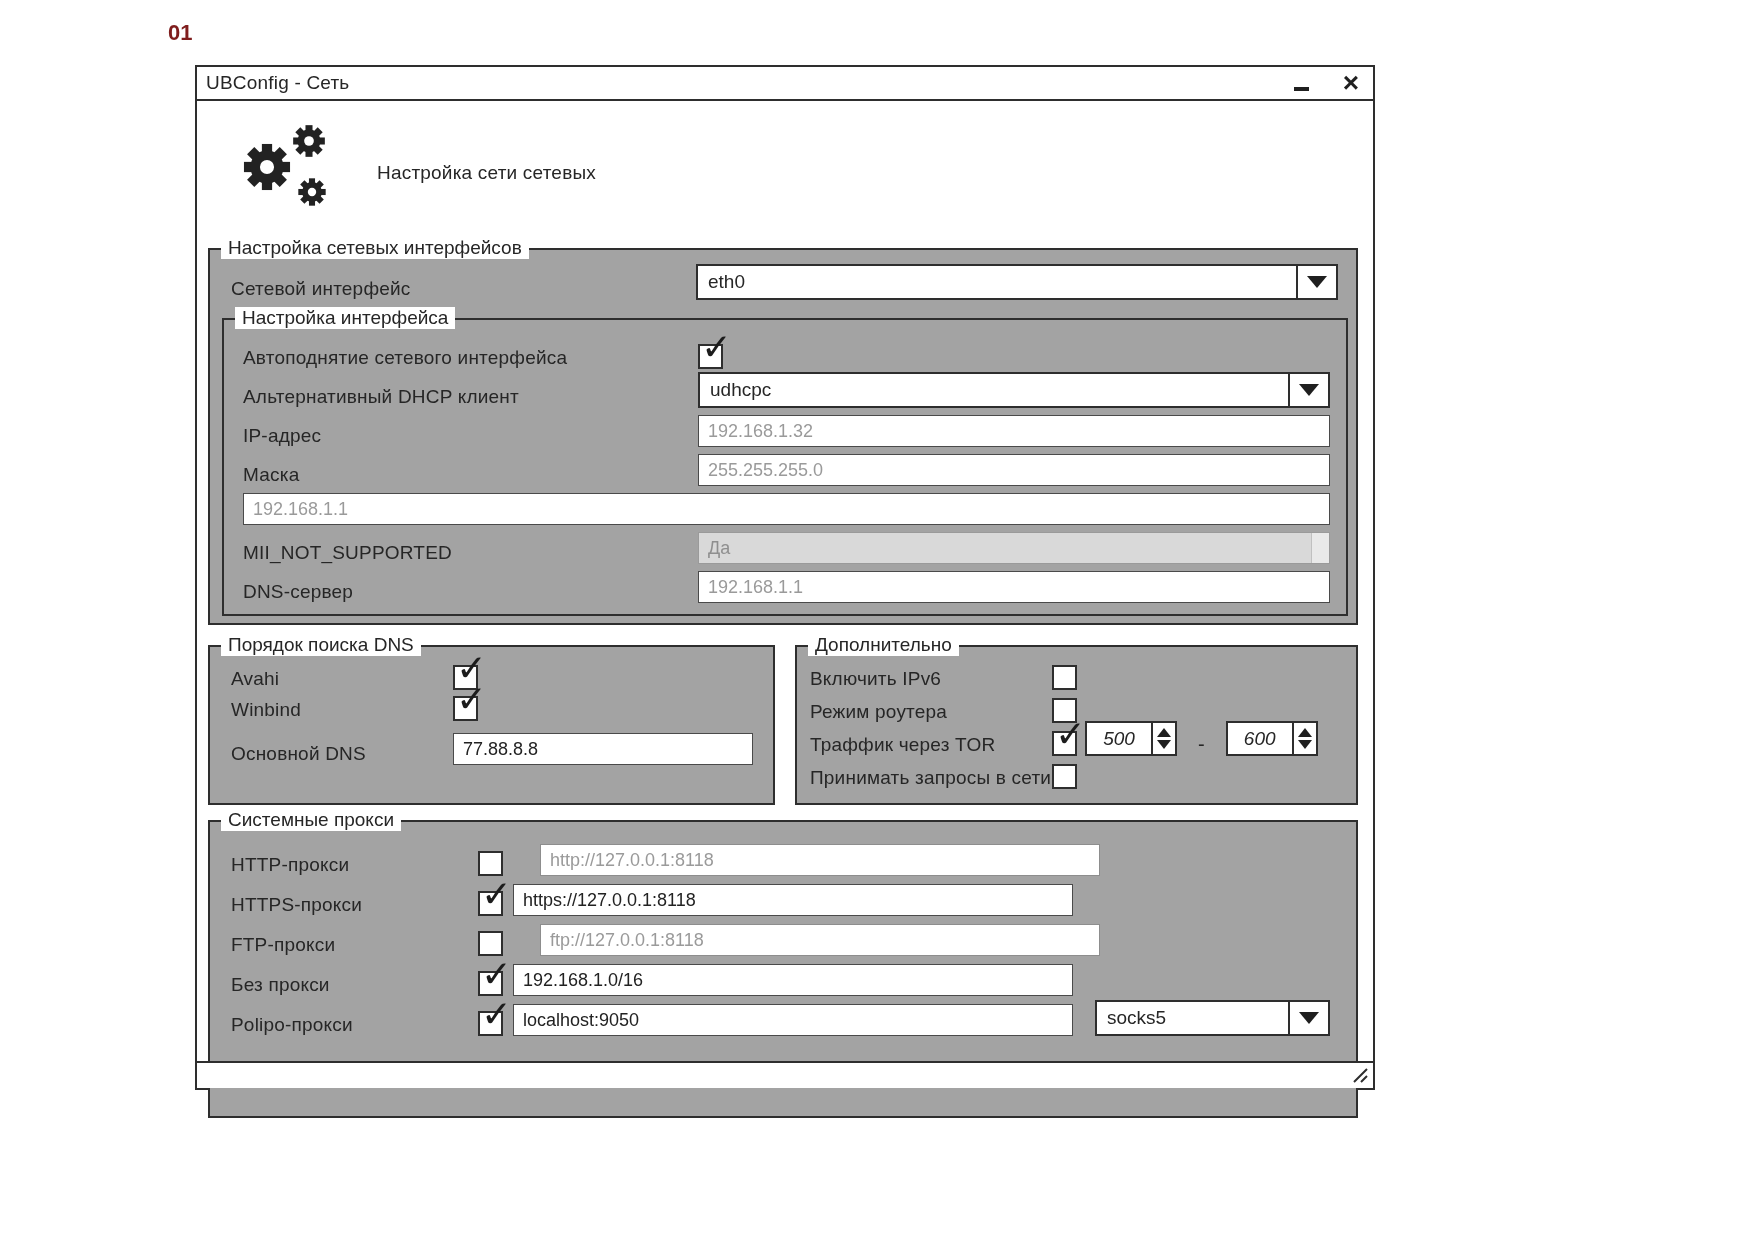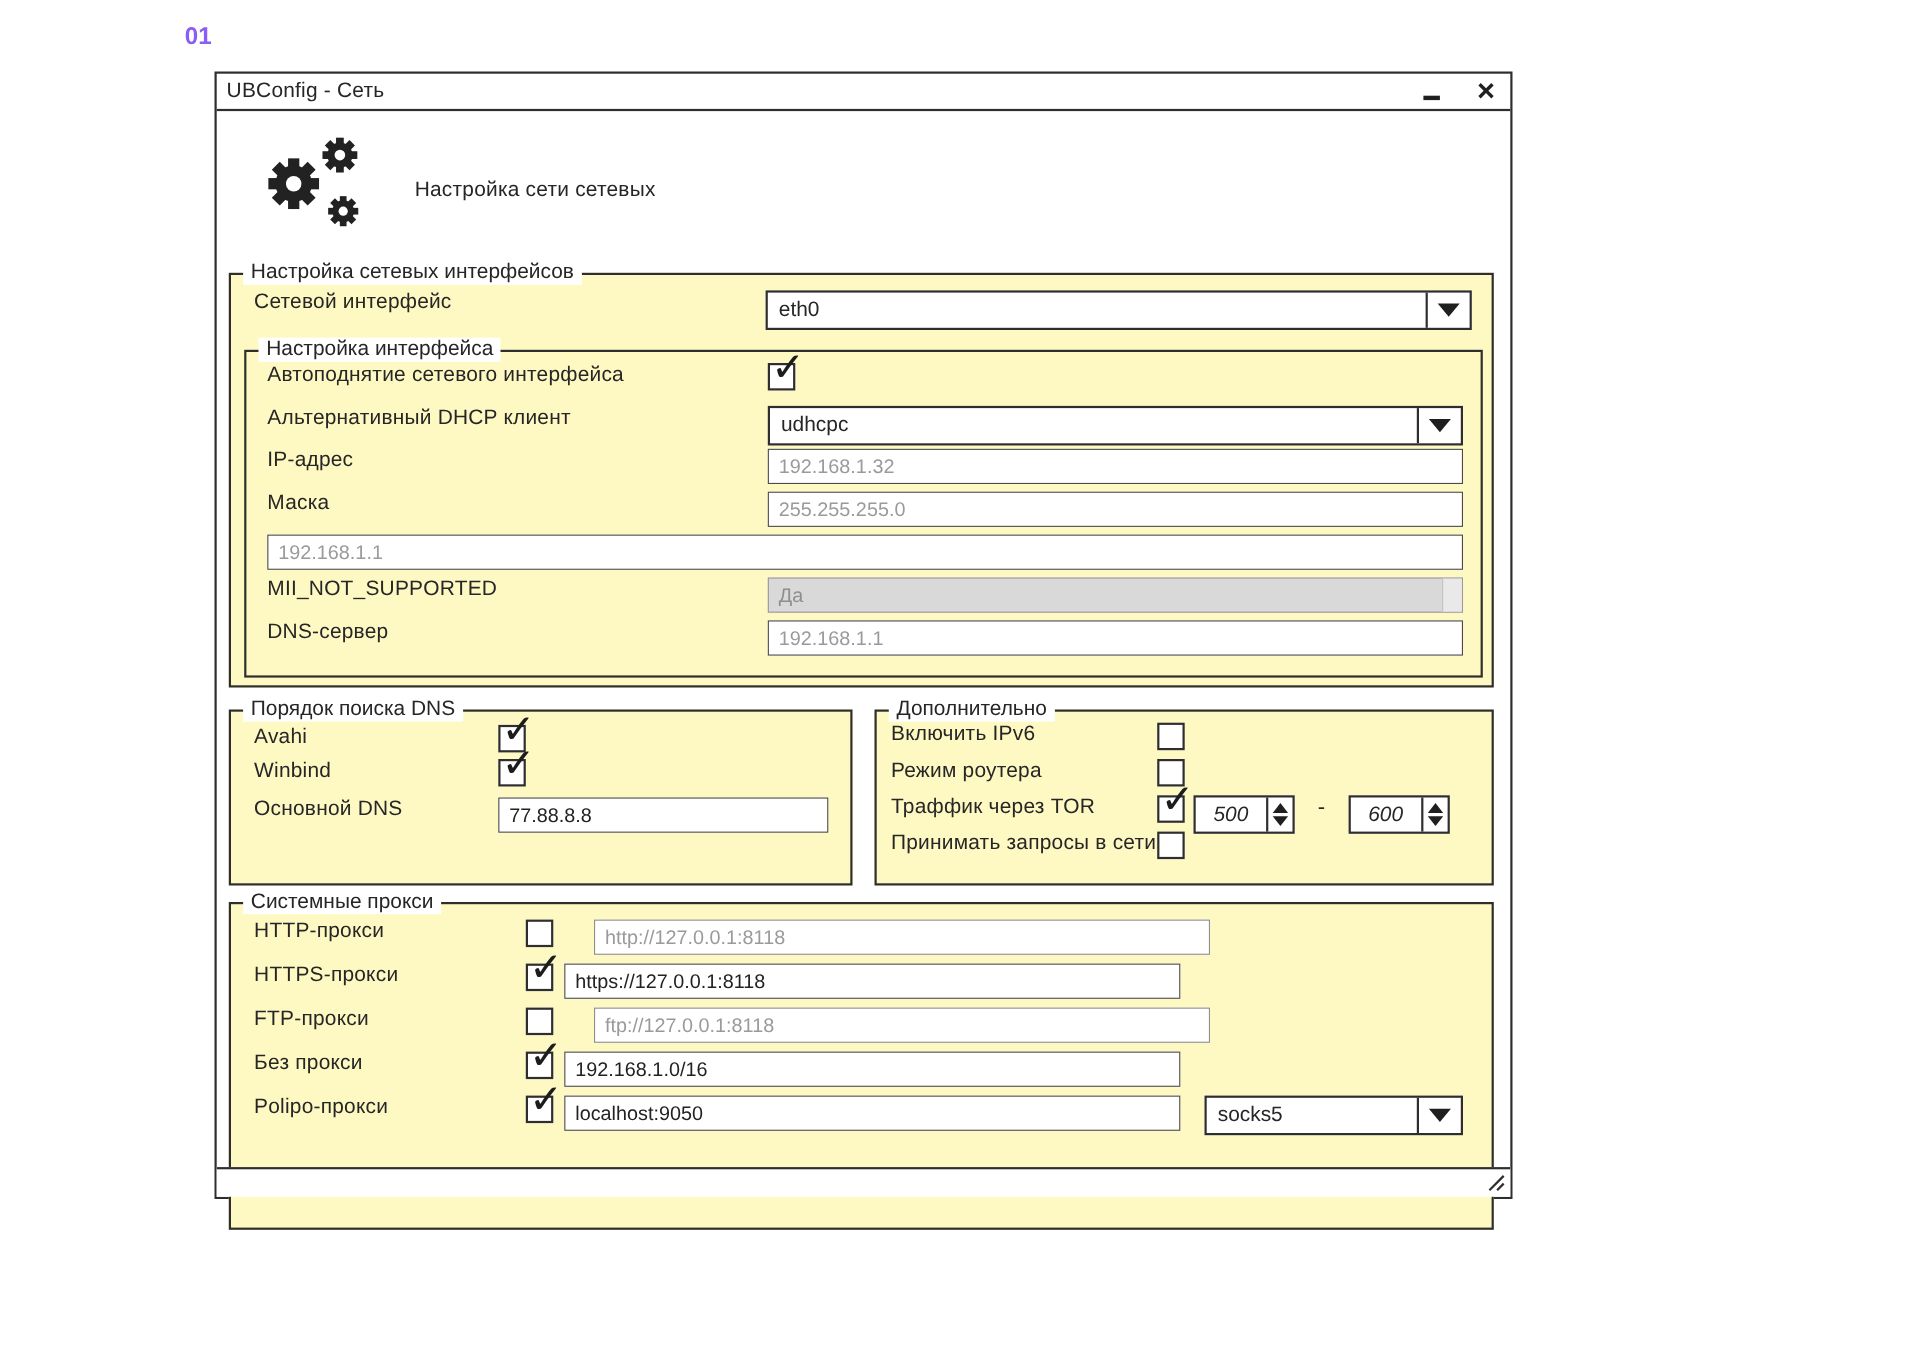--- a/index.html
+++ b/index.html
@@ -1,21 +1,21 @@
 <!DOCTYPE html>
 <html><head>
 <meta charset="utf-8">
 <style>
   * { box-sizing: border-box; }
   html,body { margin:0; padding:0; background:#ffffff; }
   .canvas {
     position:relative; width:1753px; height:1240px; background:#ffffff; overflow:hidden;
     font-family:"Liberation Sans","DejaVu Sans",sans-serif; color:#262626;
   }
-  .page-label { position:absolute; left:168px; top:20px; font-size:22px; font-weight:700; color:#8b5cf6; }
+  .page-label { position:absolute; left:168px; top:20px; font-size:22px; font-weight:700; color:#7f1d1d; }
 
   .window {
     position:absolute; left:195px; top:65px; width:1180px; height:1025px;
     background:#fff; border:2px solid #2e2e2e;
   }
   .titlebar {
     height:34px; border-bottom:2px solid #2e2e2e; display:flex; align-items:center;
     justify-content:space-between; padding:0 14px 0 9px;
   }
   .win-title { font-size:19px; font-weight:500; letter-spacing:0.2px; }
@@ -23,33 +23,33 @@
   .min-btn { width:15px; height:4px; background:#1f1f1f; transform:translateY(6px); cursor:default; }
   .close-btn { font-size:28px; font-weight:600; line-height:20px; color:#1f1f1f; cursor:default; }
 
   .gears { position:absolute; left:38px; top:52px; width:104px; height:98px; }
   .gear { position:absolute; }
   .gear-l { left:0;  top:16px; width:64px; height:64px; }
   .gear-m { left:52px; top:0;  width:44px; height:44px; }
   .gear-s { left:58px; top:54px; width:38px; height:38px; }
   .subtitle { position:absolute; left:180px; top:95px; font-size:19px; letter-spacing:0.2px; }
 
-  .group { position:absolute; border:2px solid #2e2e2e; background:#fef9c3; }
+  .group { position:absolute; border:2px solid #2e2e2e; background:#a3a3a3; }
   .legend {
     position:absolute; top:-13px; left:11px; background:#fff; padding:0 7px;
     font-size:19px; white-space:nowrap;
   }
 
   .g-ifaces     { left:11px;  top:181px; width:1150px; height:377px; padding:14px 18px 0 21px; }
   .g-ifsettings { position:absolute; left:12px; top:68px; width:1126px; height:298px; padding:10px 16px 16px 19px; }
   .g-dns        { left:11px;  top:578px; width:567px;  height:160px; padding:12px 18px 0 21px; }
   .g-add        { left:598px; top:578px; width:563px;  height:160px; padding:10px 12px 0 13px; }
   .g-proxy      { left:11px;  top:753px; width:1150px; height:298px; padding:14px 18px 16px 21px; }
 
-  .row { display:flex; align-items:flex-start; }
+  .row { display:flex; align-items:flex-end; }
   .rows-if .row { height:39px; }
   .g-dns .row-cb { height:31px; }
   .g-dns .row-in { height:40px; margin-top:4px; }
   .g-add .row { height:33px; }
   .g-proxy .row { height:40px; }
   .lbl { font-size:19px; flex:none; letter-spacing:0.2px; }
   .w465 { width:465px; } .w455 { width:455px; } .w222 { width:222px; } .w242 { width:242px; } .w247 { width:247px; }
   .grow { flex:1; }
 
   .dropdown { display:flex; height:36px; border:2px solid #2e2e2e; background:#fff;gap:39px; }

